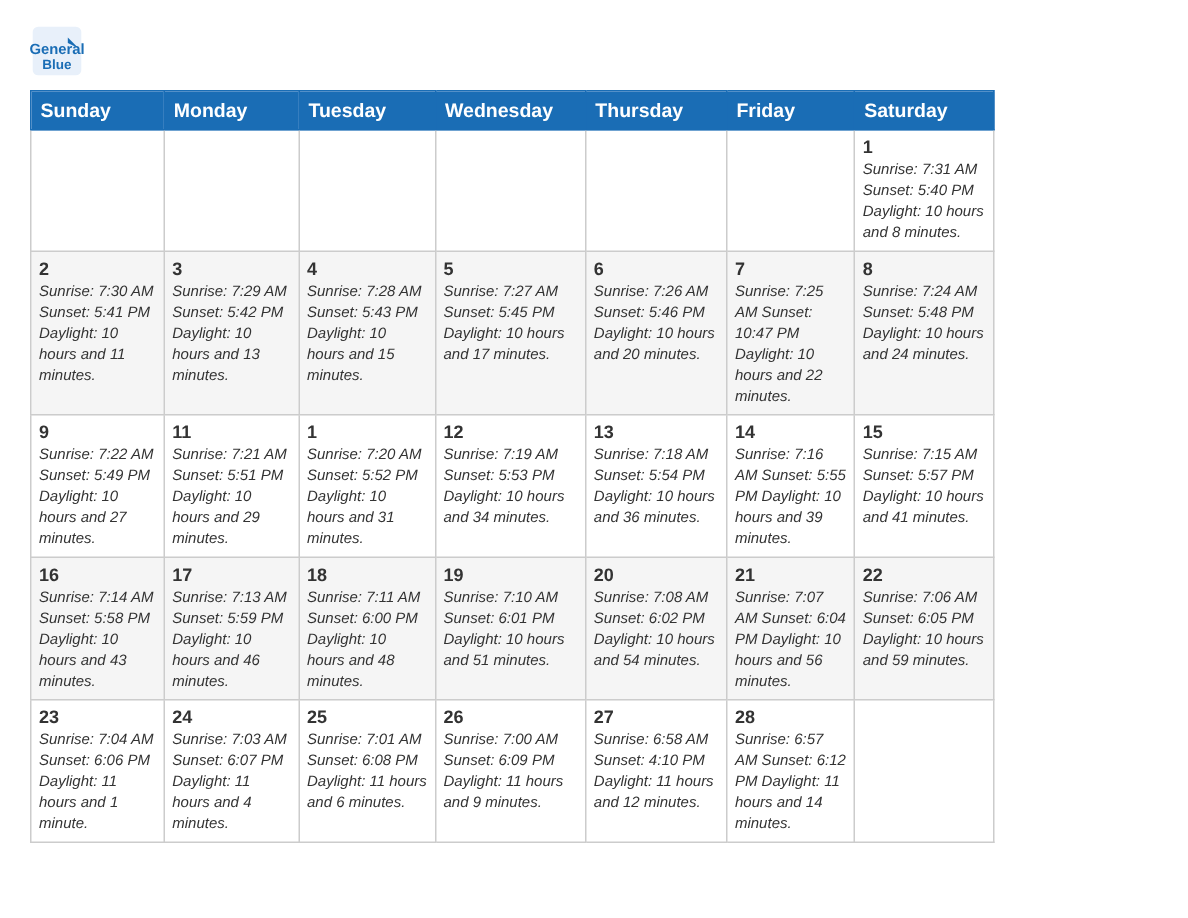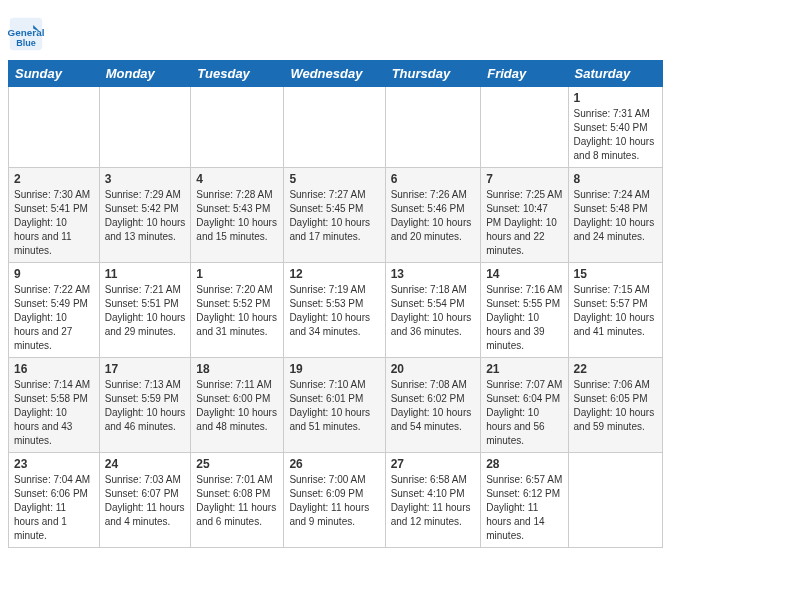--- a/index.html
+++ b/index.html
@@ -4,21 +4,21 @@
   <style>
     * { box-sizing: border-box; margin: 0; padding: 0; }
     body {
       font-family: Arial, sans-serif;
       background: #fff;
       width: 792px;
       min-height: 612px;
     }
     .page {
       width: 683px;
-      padding: 16px 20px 10px 8px;
+      padding: 16px 20px 10px 20px;
     }
     .header {
       display: flex;
       justify-content: space-between;
       align-items: flex-start;
       margin-bottom: 8px;
     }
     .logo {
       display: flex;
       align-items: center;
@@ -55,21 +55,20 @@
       border: 1px solid #ccc;
     }
     .calendar th {
       background-color: #1a6db5;
       color: #fff;
       text-align: left;
       padding: 5px 6px;
       font-size: 13px;
       font-weight: bold;
       border: 1px solid #1a6db5;
-      font-style: italic;
     }
     .calendar td {
       vertical-align: top;
       padding: 4px 5px;
       border: 1px solid #ccc;
       width: 113px;
       min-height: 80px;
       font-size: 10.5px;
       color: #333;
       background: #fff;
@@ -80,20 +79,21 @@
     .day-num {
       font-size: 12px;
       font-weight: bold;
       display: block;
       margin-bottom: 2px;
     }
     .day-info {
       font-size: 10px;
       line-height: 1.4;
       color: #333;
+      font-style: italic;
     }
     .empty {
       background: #f9f9f9;
     }
   </style>
 </head>
 <body>
 
 <div class="page">
   <div class="header">

